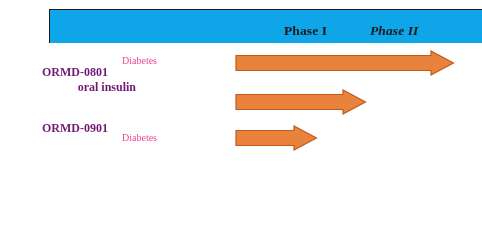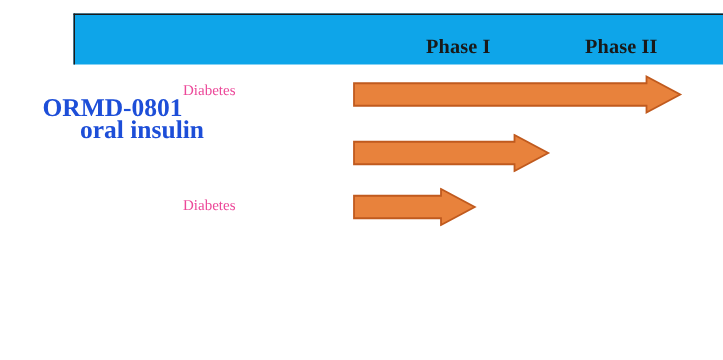--- a/index.html
+++ b/index.html
@@ -36,32 +36,32 @@
     top: 12px;
     height: 18px;
     line-height: 18px;
     font-weight: bold;
     font-size: 13.5px;
     color: #191919;
     letter-spacing: 0.1px;
     white-space: nowrap;
   }
   .phase-1 { left: 234px; }
-  .phase-2 { left: 340px; }
+  .phase-2 { left: 320px; font-style: italic; }
   .phase-3 { left: 399px; }
 
   
   .product {
     position: absolute;
     left: 14px;
     width: 122px;
     text-align: center;
     font-weight: bold;
-    font-size: 17px;
-    color: #1d4ed8;
+    font-size: 12px;
+    color: #701a75;
     line-height: 14.5px;
   }
   .product-0 { top: 65px; }
   .product-1 { top: 121px; }
   .product .line2 { display: block; text-align: right; }
 
   
   .indication {
     position: absolute;
     left: 122px;
@@ -92,20 +92,21 @@
   <div class="phase-bar">
     <div class="phase-label phase-1">Phase I</div>
     <div class="phase-label phase-2">Phase II</div>
   </div>
 
   <div class="product product-0">
     <span class="line1">ORMD-0801</span>
     <span class="line2">oral insulin</span>
   </div>
   <div class="product product-1">
+    <span class="line1">ORMD-0901</span>
   </div>
 
   <div class="indication indication-0">Diabetes</div>
   <div class="indication indication-2">Diabetes</div>
 
   <div class="arrow arrow-0">
     <svg width="220" height="26" viewBox="0 0 220 26">
       <path d="M1,5.5 L196,5.5 L196,1 L218.5,13 L196,25 L196,20.5 L1,20.5 Z" fill="#E8823C" stroke="#C05A1E" stroke-width="1.2" stroke-linejoin="miter"></path>
     </svg>
   </div>

